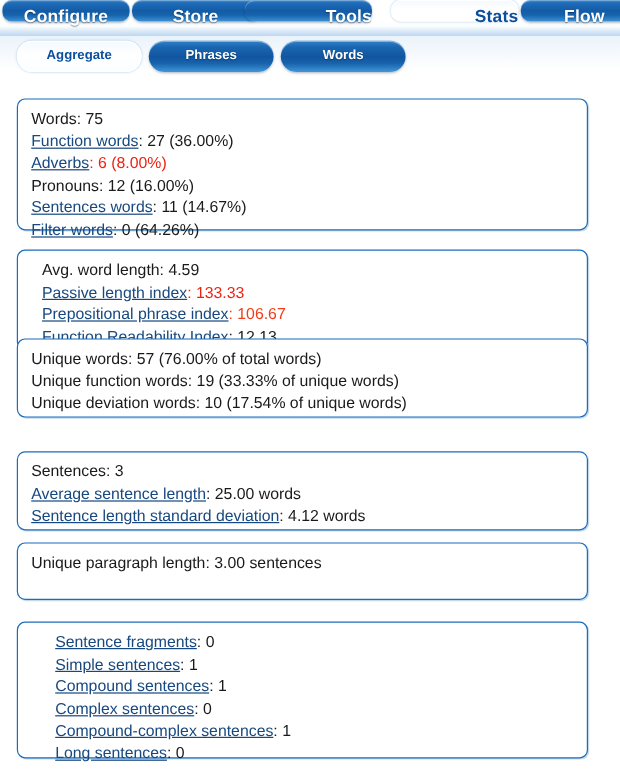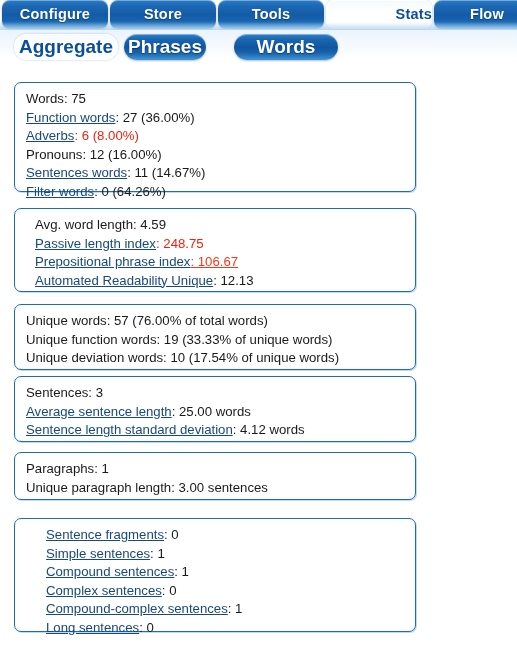--- a/index.html
+++ b/index.html
@@ -26,21 +26,21 @@
     content: "";
     position: absolute;
     left: 0; right: 0; bottom: 0;
     height: 8px;
     background: linear-gradient(to bottom, rgba(210,228,245,0), rgba(186,214,240,0.95));
     pointer-events: none;
   }
   .tab {
     position: absolute;
     top: 0;
-    height: 29px;
+    height: 18px;
     line-height: 28px;
     text-align: center;
     font-size: 14.5px;
     font-weight: bold;
     color: #ffffff;
     border-radius: 8px;
     background: linear-gradient(to bottom,
         #2f7cc4 0%,
         #1d6ab6 18%,
         #145ba6 50%,
@@ -66,21 +66,21 @@
     position: relative;
     height: 38px;
     background: linear-gradient(to bottom, #eaf3fb 0%, #ffffff 75%, #ffffff 100%);
   }
   .subtab {
     position: absolute;
     top: 4px;
     height: 26px;
     line-height: 25px;
     text-align: center;
-    font-size: 19px;
+    font-size: 11px;
     font-weight: bold;
     color: #ffffff;
     border-radius: 13px;
     background: linear-gradient(to bottom,
         #3282c8 0%,
         #1a66b1 20%,
         #11559f 52%,
         #1862ac 72%,
         #4096d8 100%);
     box-shadow: inset 0 1px 0 rgba(255,255,255,0.40),
@@ -97,21 +97,21 @@
   }
 
   
   .panels {
     position: relative;
     padding: 0;
   }
   .panel {
     position: absolute;
     left: 14px;
-    width: 402px;
+    width: 476px;
     box-sizing: border-box;
     background: #ffffff;
     border: 1px solid #1a6dbb;
     border-radius: 7px;
     box-shadow: 1px 1px 0 rgba(150,185,220,0.55);
     padding: 7px 10px 7px 11px;
   }
   .row {
     font-size: 13.2px;
     line-height: 18.5px;
@@ -121,64 +121,63 @@
   .lbl-link {
     color: #17487f;
     text-decoration: underline;
     cursor: pointer;
   }
   .lbl-plain {
     color: #1a1a1a;
   }
   .val { color: #1a1a1a; }
   .val.red { color: #ee2211; }
-  .val.orange { color: #f43b18; text-decoration: underline; }
+  .val.orange { color: #f43b18; }
 </style>
 </head>
 <body>
 
 <div class="tabstrip">
     <div class="tab" style="left: 2px; width: 106px;">Configure</div>
     <div class="tab" style="left: 110px; width: 106px;">Store</div>
-    <div class="tab" style="left: 218px; width: 106px;">Tools</div>
+    <div class="tab" style="left: 204px; width: 106px; text-align: right;">Tools</div>
     <div class="tab active" style="left: 326px; width: 106px;">Stats</div>
     <div class="tab" style="left: 434px; width: 106px;">Flow</div>
   </div>
 <div class="subtabstrip">
     <div class="subtab active" style="left: 14px; width: 104px;">Aggregate</div>
-    <div class="subtab" style="left: 124px; width: 82px;">Phrases</div>
+    <div class="subtab" style="left: 124px; width: 104px;">Phrases</div>
     <div class="subtab" style="left: 234px; width: 104px;">Words</div>
   </div>
 <div class="panels">
     <div class="panel" style="top: 14px; height: 110px;">
       <div class="row"><span class="lbl-plain">Words</span><span class="val">: 75</span></div>
       <div class="row"><span class="lbl-link">Function words</span><span class="val">: 27 (36.00%)</span></div>
       <div class="row"><span class="lbl-link">Adverbs</span><span class="val red">: 6 (8.00%)</span></div>
       <div class="row"><span class="lbl-plain">Pronouns</span><span class="val">: 12 (16.00%)</span></div>
       <div class="row"><span class="lbl-link">Sentences words</span><span class="val">: 11 (14.67%)</span></div>
       <div class="row"><span class="lbl-link">Filter words</span><span class="val">: 0 (64.26%)</span></div>
     </div>
     <div class="panel" style="top: 140px; height: 84px; padding-left: 20px;">
       <div class="row"><span class="lbl-plain">Avg. word length</span><span class="val">: 4.59</span></div>
-      <div class="row"><span class="lbl-link">Passive length index</span><span class="val red">: 248.75</span></div>
+      <div class="row"><span class="lbl-link">Passive length index</span><span class="val red">: 133.33</span></div>
       <div class="row"><span class="lbl-link">Prepositional phrase index</span><span class="val orange">: 106.67</span></div>
-      <div class="row"><span class="lbl-link">Automated Readability Unique</span><span class="val">: 12.13</span></div>
+      <div class="row"><span class="lbl-link">Function Readability Index</span><span class="val">: 12.13</span></div>
     </div>
-    <div class="panel" style="top: 236px; height: 66px;">
+    <div class="panel" style="top: 214px; height: 66px;">
       <div class="row"><span class="lbl-plain">Unique words</span><span class="val">: 57 (76.00% of total words)</span></div>
       <div class="row"><span class="lbl-plain">Unique function words</span><span class="val">: 19 (33.33% of unique words)</span></div>
       <div class="row"><span class="lbl-plain">Unique deviation words</span><span class="val">: 10 (17.54% of unique words)</span></div>
     </div>
     <div class="panel" style="top: 308px; height: 66px;">
       <div class="row"><span class="lbl-plain">Sentences</span><span class="val">: 3</span></div>
       <div class="row"><span class="lbl-link">Average sentence length</span><span class="val">: 25.00 words</span></div>
       <div class="row"><span class="lbl-link">Sentence length standard deviation</span><span class="val">: 4.12 words</span></div>
     </div>
     <div class="panel" style="top: 384px; height: 48px;">
-      <div class="row"><span class="lbl-plain">Paragraphs</span><span class="val">: 1</span></div>
       <div class="row"><span class="lbl-plain">Unique paragraph length</span><span class="val">: 3.00 sentences</span></div>
     </div>
     <div class="panel" style="top: 450px; height: 114px; padding-left: 31px;">
       <div class="row"><span class="lbl-link">Sentence fragments</span><span class="val">: 0</span></div>
       <div class="row"><span class="lbl-link">Simple sentences</span><span class="val">: 1</span></div>
       <div class="row"><span class="lbl-link">Compound sentences</span><span class="val">: 1</span></div>
       <div class="row"><span class="lbl-link">Complex sentences</span><span class="val">: 0</span></div>
       <div class="row"><span class="lbl-link">Compound-complex sentences</span><span class="val">: 1</span></div>
       <div class="row"><span class="lbl-link">Long sentences</span><span class="val">: 0</span></div>
     </div>

